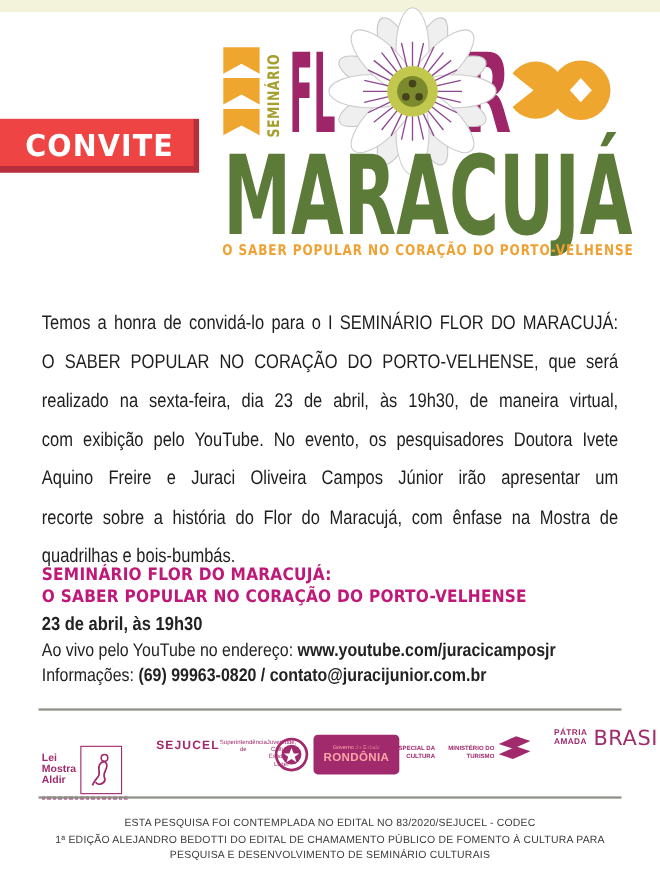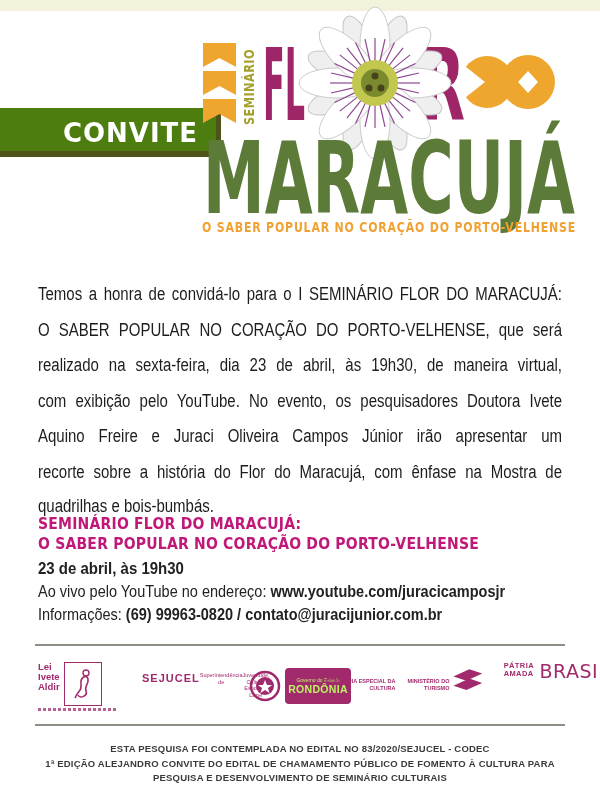--- a/index.html
+++ b/index.html
@@ -5,24 +5,23 @@
 <style>
   html,body{margin:0;padding:0;background:#ffffff;}
   .page{
     position:relative;width:600px;height:800px;background:#ffffff;
     overflow:hidden;font-family:"Liberation Sans",sans-serif;color:#1e1e1e;
   }
   .top-strip{position:absolute;left:0;top:0;width:600px;height:11px;background:#f2f3da;}
 
   
   .convite{
-    position:absolute;left:0;top:108px;width:181px;height:49px;background:#4d7c0f;
+    position:absolute;left:0;top:108px;width:181px;height:49px;background:#ef4444;
     display:flex;align-items:center;justify-content:center;
     box-shadow:inset -5px -6px 0 rgba(80,8,50,0.35);
-    padding-left:40px;
   }
   .convite span{
     color:#ffffff;font-weight:bold;font-size:26px;letter-spacing:1px;
     font-family:"DejaVu Sans","Liberation Sans",sans-serif;transform:scaleY(1.05);
   }
 
   
   .logo-svg{position:absolute;left:195px;top:5px;}
 
   
@@ -49,46 +48,46 @@
   .event-details b{font-weight:bold;}
 
   .divider{position:absolute;left:35px;width:530px;height:2px;background:#8e8e85;}
   .divider.d1{top:644px;}
   .divider.d2{top:724px;}
 
   
   .sponsors{position:absolute;left:0;top:656px;width:600px;height:62px;color:#a12a6d;}
   .spn{position:absolute;display:flex;}
   .aldir{left:38px;top:6px;flex-direction:column;width:80px;}
-  .aldir-row{display:flex;gap:4px;}
+  .aldir-row{display:flex;gap:4px;align-items:center;margin-top:16px;}
   .aldir-words{font-weight:bold;font-size:9.5px;line-height:10px;color:#a12a6d;}
   .aldir-box{width:36px;height:42px;border:1.5px solid #a12a6d;display:flex;align-items:center;justify-content:center;}
   .aldir-strip{margin-top:2px;height:3px;width:78px;
     background:repeating-linear-gradient(90deg,#a12a6d 0 3px,transparent 3px 5px);opacity:.75;}
   .sejucel{left:142px;top:16px;flex-direction:row;width:100px;text-align:center;}
   .sejucel-name{font-weight:bold;font-size:11px;letter-spacing:1px;}
   .sejucel-sub{font-size:5.5px;line-height:6.5px;}
   .rondonia{left:248px;top:10px;gap:3px;align-items:center;}
-  .ro-badge{width:66px;height:36px;background:#a12a6d;border-radius:4px;color:#bef264;
+  .ro-badge{width:78px;height:36px;background:#a12a6d;border-radius:4px;color:#fca5a5;
     display:flex;flex-direction:column;align-items:center;justify-content:center;}
   .ro-gov{font-size:5px;line-height:6px;}
   .ro-name{font-weight:bold;font-size:10.5px;letter-spacing:0.3px;}
   .cultura{left:322px;top:22px;gap:12px;}
   .mini-org{font-weight:bold;font-size:5.5px;line-height:7px;text-align:right;}
   .brasil{left:452px;top:6px;gap:5px;align-items:flex-start;}
   .br-text{display:flex;flex-direction:row;line-height:1;margin-left:15px;}
   .br-tag{font-weight:bold;font-size:7.5px;letter-spacing:0.4px;}
   .br-name{font-weight:normal;font-size:19px;letter-spacing:0.5px;
     font-family:"DejaVu Sans","Liberation Sans",sans-serif;}
   .br-sub{font-weight:bold;font-size:4.5px;letter-spacing:2px;margin-top:2px;}
 
   
   .footer{
     position:absolute;left:30px;top:742px;width:540px;text-align:center;
-    font-weight:bold;font-size:9.5px;line-height:14.5px;color:#3a3a3a;letter-spacing:0.2px;
+    font-weight:normal;font-size:9.5px;line-height:14.5px;color:#3a3a3a;letter-spacing:0.2px;
   }
 </style>
 </head>
 <body>
 
 <div class="page">
 
   <div class="top-strip"></div>
 
   <div class="convite">
@@ -201,21 +200,21 @@
   </div>
 
   <div class="divider d1"></div>
 
   <div class="sponsors">
 
     <div class="spn aldir">
       <div class="aldir-row">
         <div class="aldir-words">
           <div>Lei</div>
-          <div>Ivete</div>
+          <div>Mostra</div>
           <div>Aldir</div>
         </div>
         <div class="aldir-box">
           <svg width="28" height="36" viewBox="0 0 28 36">
             <path d="M6,32 C9,24 13,26 12,18 C11,11 18,8 19,13 C20,18 15,20 17,25 C19,30 11,33 9,29" fill="none" stroke="#a12a6d" stroke-width="1.6"></path>
             <circle cx="17" cy="7" r="3" fill="none" stroke="#a12a6d" stroke-width="1.4"></circle>
           </svg>
         </div>
       </div>
       <div class="aldir-strip"></div>
@@ -261,17 +260,17 @@
         <div class="br-sub">GOVERNO FEDERAL</div>
       </div>
     </div>
 
   </div>
 
   <div class="divider d2"></div>
 
   <div class="footer">
     <div>ESTA PESQUISA FOI CONTEMPLADA NO EDITAL NO 83/2020/SEJUCEL - CODEC</div>
-    <div>1ª EDIÇÃO ALEJANDRO CONVITE DO EDITAL DE CHAMAMENTO PÚBLICO DE FOMENTO À CULTURA PARA</div>
+    <div>1ª EDIÇÃO ALEJANDRO BEDOTTI DO EDITAL DE CHAMAMENTO PÚBLICO DE FOMENTO À CULTURA PARA</div>
     <div>PESQUISA E DESENVOLVIMENTO DE SEMINÁRIO CULTURAIS</div>
   </div>
 
 </div>
 
 </body></html>

